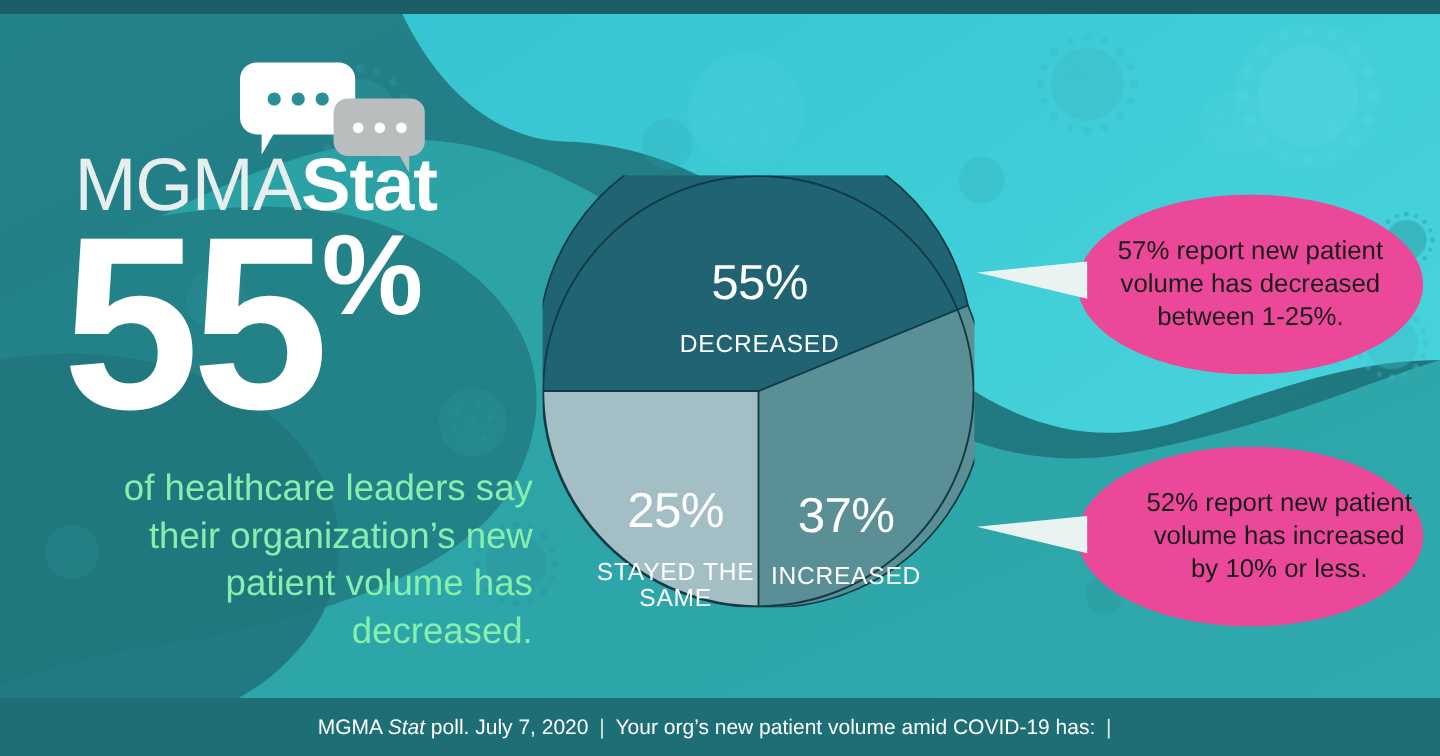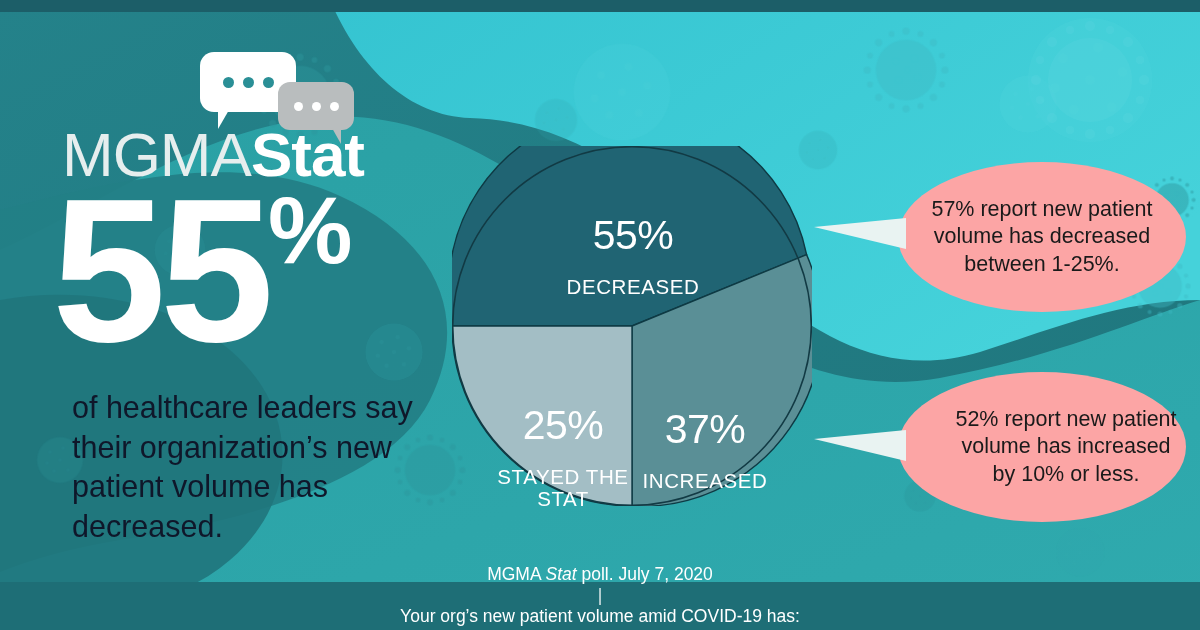--- a/index.html
+++ b/index.html
@@ -34,37 +34,37 @@
   .logo-word{margin-top:4px;font-size:62px;line-height:1;letter-spacing:-1px;white-space:nowrap;}
   .logo-word .mgma{color:#E6EEEE;font-weight:300;}
   .logo-word .stat{color:#FFFFFF;font-weight:700;}
 
   
   .bigstat{position:absolute;left:52px;top:186px;z-index:8;color:#FFFFFF;
            font-weight:700;line-height:.82;white-space:nowrap;}
   .bigstat .num{font-size:205px;letter-spacing:-6px;}
   .bigstat .pct{font-size:95px;vertical-align:top;position:relative;top:6px;letter-spacing:-2px;}
 
-  .lede{position:absolute;left:72px;top:388px;z-index:8;color:#0f172a;
-        font-size:30.5px;line-height:1.30;font-weight:400;max-width:390px;}
+  .lede{position:absolute;left:54px;top:388px;z-index:8;color:#86efac;
+        font-size:30.5px;line-height:1.30;font-weight:400;max-width:390px;text-align:right;}
 
   
   .pie-wrap{position:absolute;left:452px;top:146px;width:360px;height:360px;z-index:7;}
   .pie-svg{width:360px;height:360px;display:block;}
   .pie-label{position:absolute;color:#FFFFFF;text-align:center;line-height:1.05;}
   .pie-label .pv{display:block;font-size:41px;font-weight:400;letter-spacing:-.5px;}
   .pie-label .pl{display:block;font-size:20.5px;font-weight:400;letter-spacing:.6px;margin-top:19px;}
   #lbl-dec{left:56px;top:68px;width:250px;}
   #lbl-same{left:26px;top:258px;width:170px;}
   #lbl-inc{left:168px;top:262px;width:170px;}
 
   
   .callout{position:absolute;z-index:9;}
   .callout .bubble{
-    background:#fca5a5;border-radius:50%/50%;
+    background:#ec4899;border-radius:50%/50%;
     display:flex;align-items:center;justify-content:center;
     text-align:center;color:#1A1A1A;
   }
   .callout .bubble p{margin:0;font-size:21.5px;line-height:1.28;font-weight:400;}
   .callout .point{position:absolute;width:0;height:0;}
 
   #callout-1{left:898px;top:162px;}
   #callout-1 .bubble{width:288px;height:150px;}
   #callout-1 .bubble p{width:238px;}
   #callout-1 .point{left:-84px;top:56px;
@@ -75,21 +75,21 @@
   #callout-2 .bubble{width:288px;height:150px;}
   #callout-2 .bubble p{width:228px;margin-left:48px;}
   #callout-2 .point{left:-84px;top:58px;
     border-top:9px solid transparent;border-bottom:22px solid transparent;
     border-right:92px solid #E9F3F2;}
 
   
   .footer{
     position:absolute;left:0;bottom:0;width:1200px;height:48px;z-index:10;
     background:#1E6E76;display:flex;align-items:center;justify-content:center;
-    color:#FFFFFF;font-size:17.5px;white-space:nowrap;flex-direction:column;
+    color:#FFFFFF;font-size:17.5px;white-space:nowrap;
   }
   .footer .ital{font-style:italic;}
   .footer .sep{opacity:.85;margin:0 9px;}
   .footer .seg{}
 </style>
 </head>
 <body>
 
 <div class="stage">
 
@@ -258,21 +258,21 @@
       <circle cx="180" cy="180" r="179.3" fill="none" stroke="#123A44" stroke-width="1.6"></circle>
     </svg>
 
     <div class="pie-label" id="lbl-dec">
       <span class="pv">55%</span>
       <span class="pl">DECREASED</span>
     </div>
 
     <div class="pie-label" id="lbl-same">
       <span class="pv">25%</span>
-      <span class="pl">STAYED THE STAT</span>
+      <span class="pl">STAYED THE SAME</span>
     </div>
 
     <div class="pie-label" id="lbl-inc">
       <span class="pv">37%</span>
       <span class="pl">INCREASED</span>
     </div>
   </div>
 
   <div class="callout" id="callout-1">
     <span class="point"></span>

